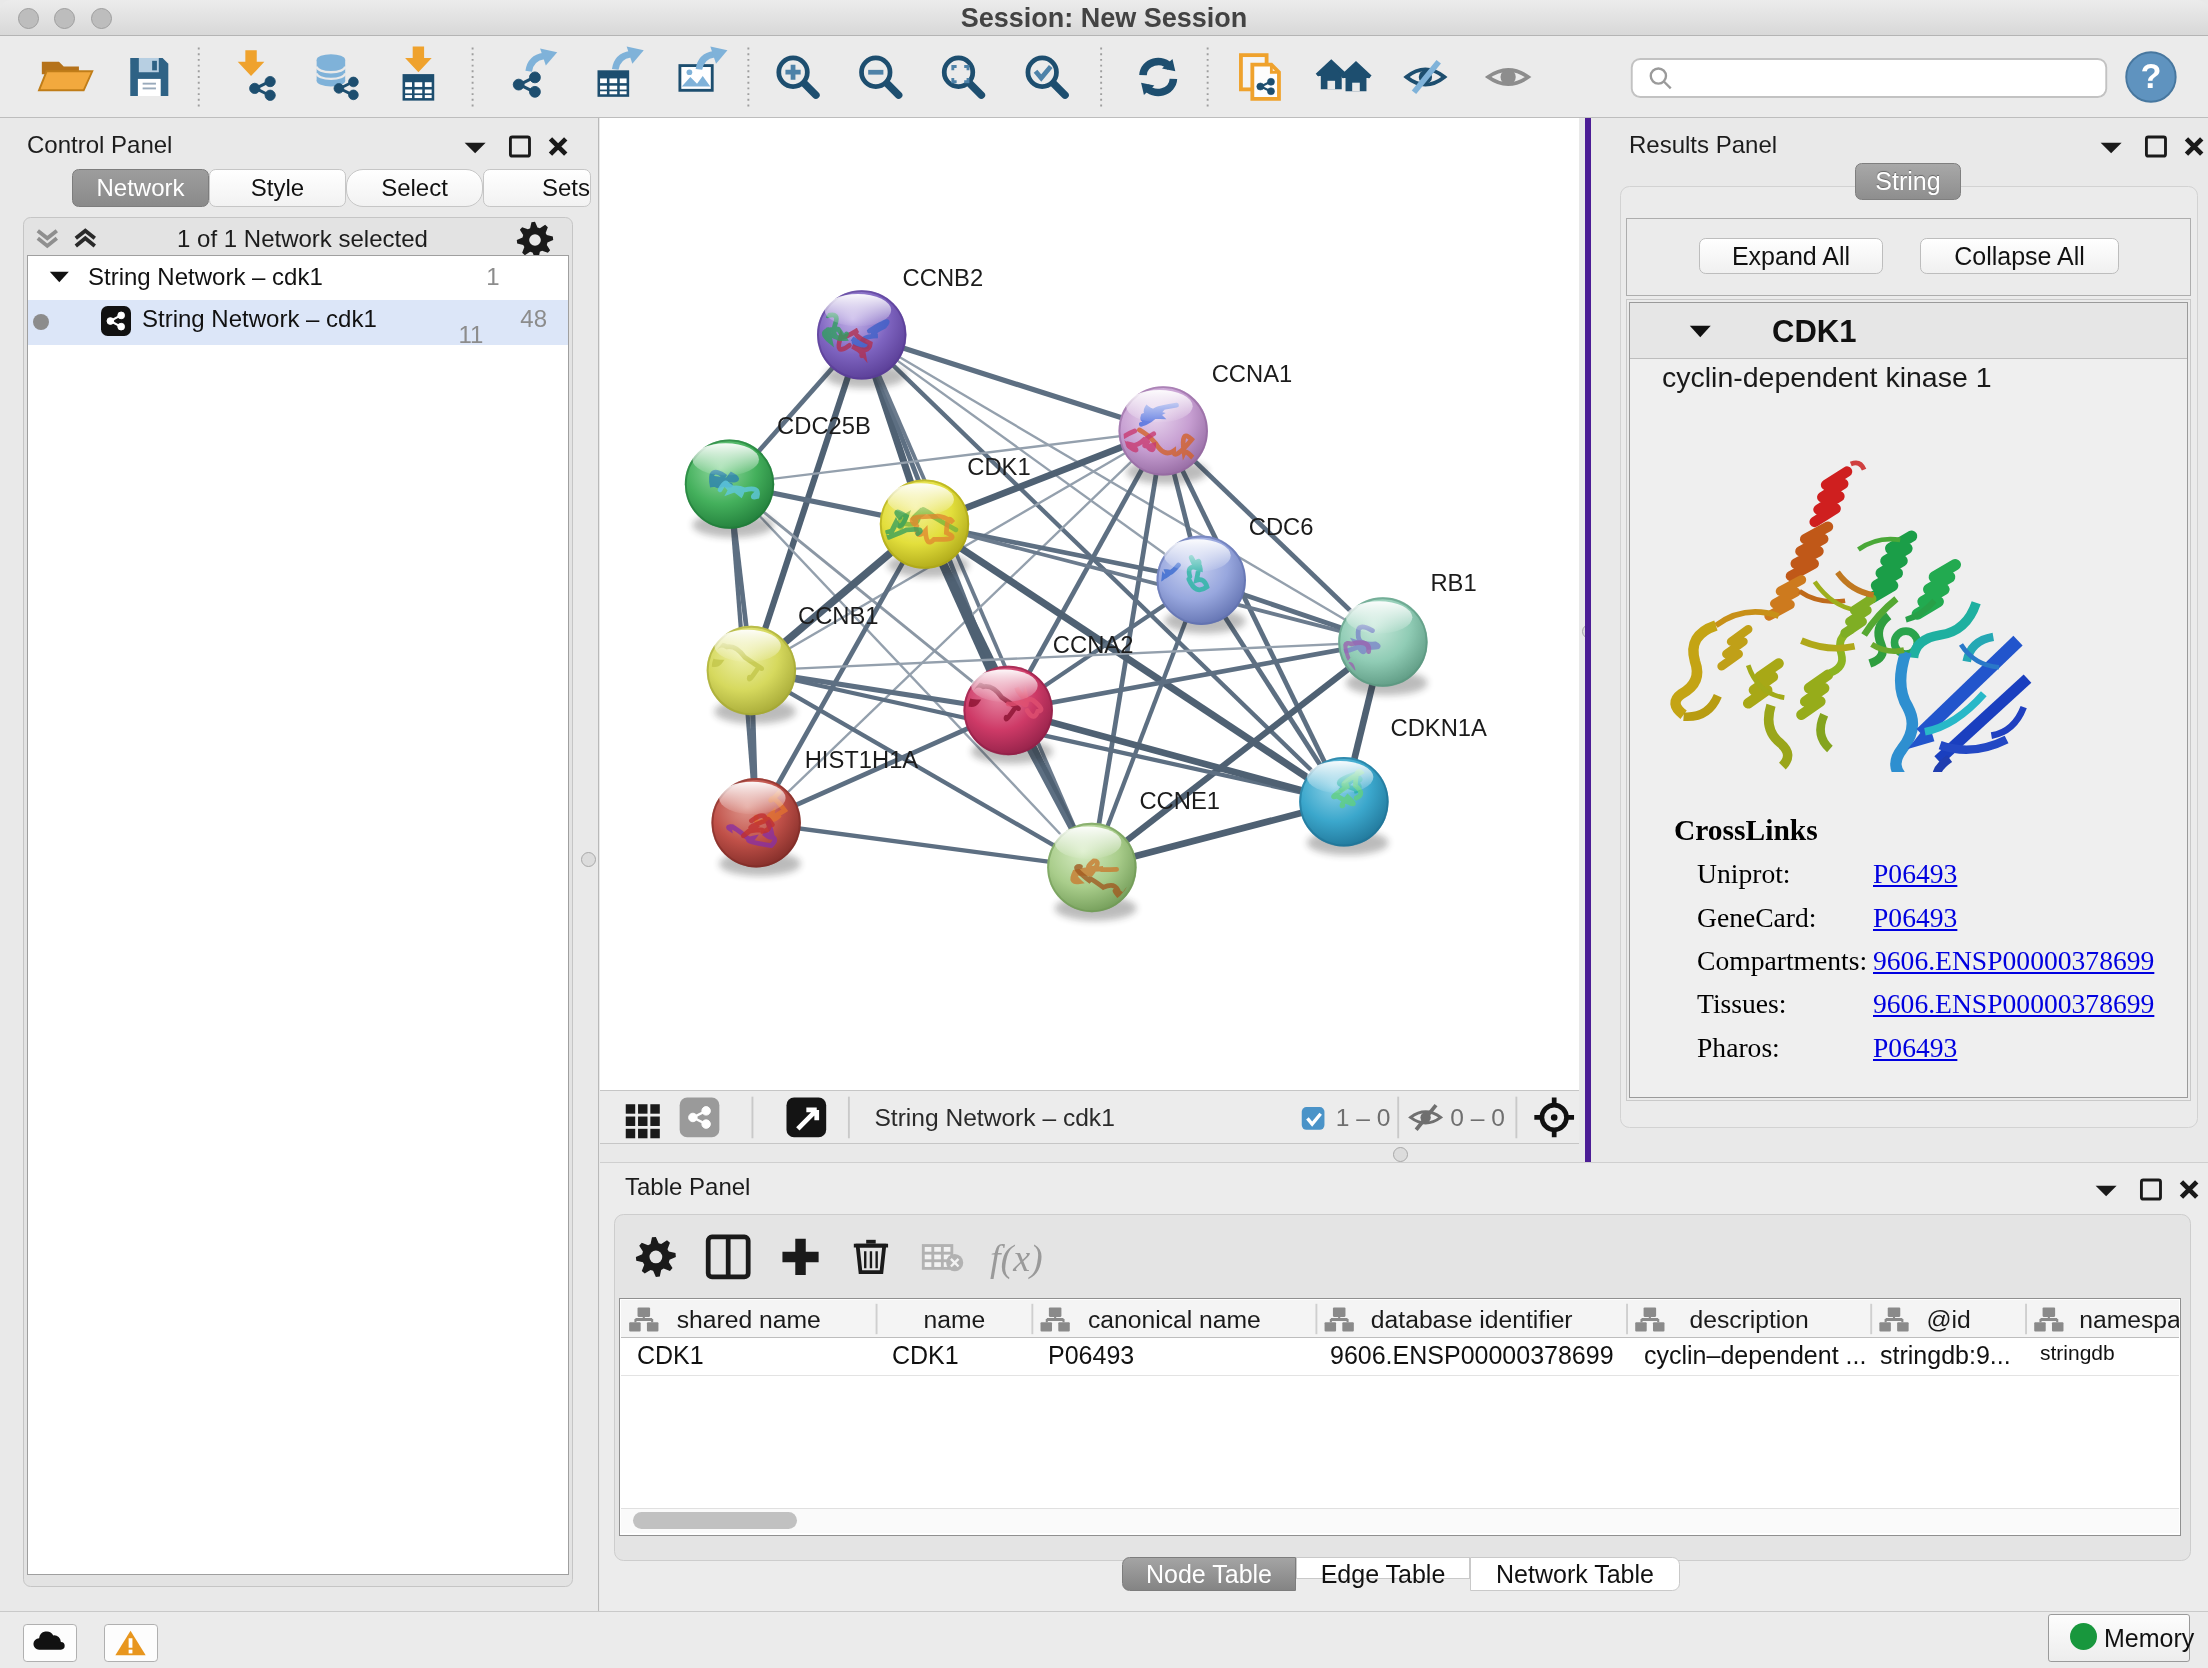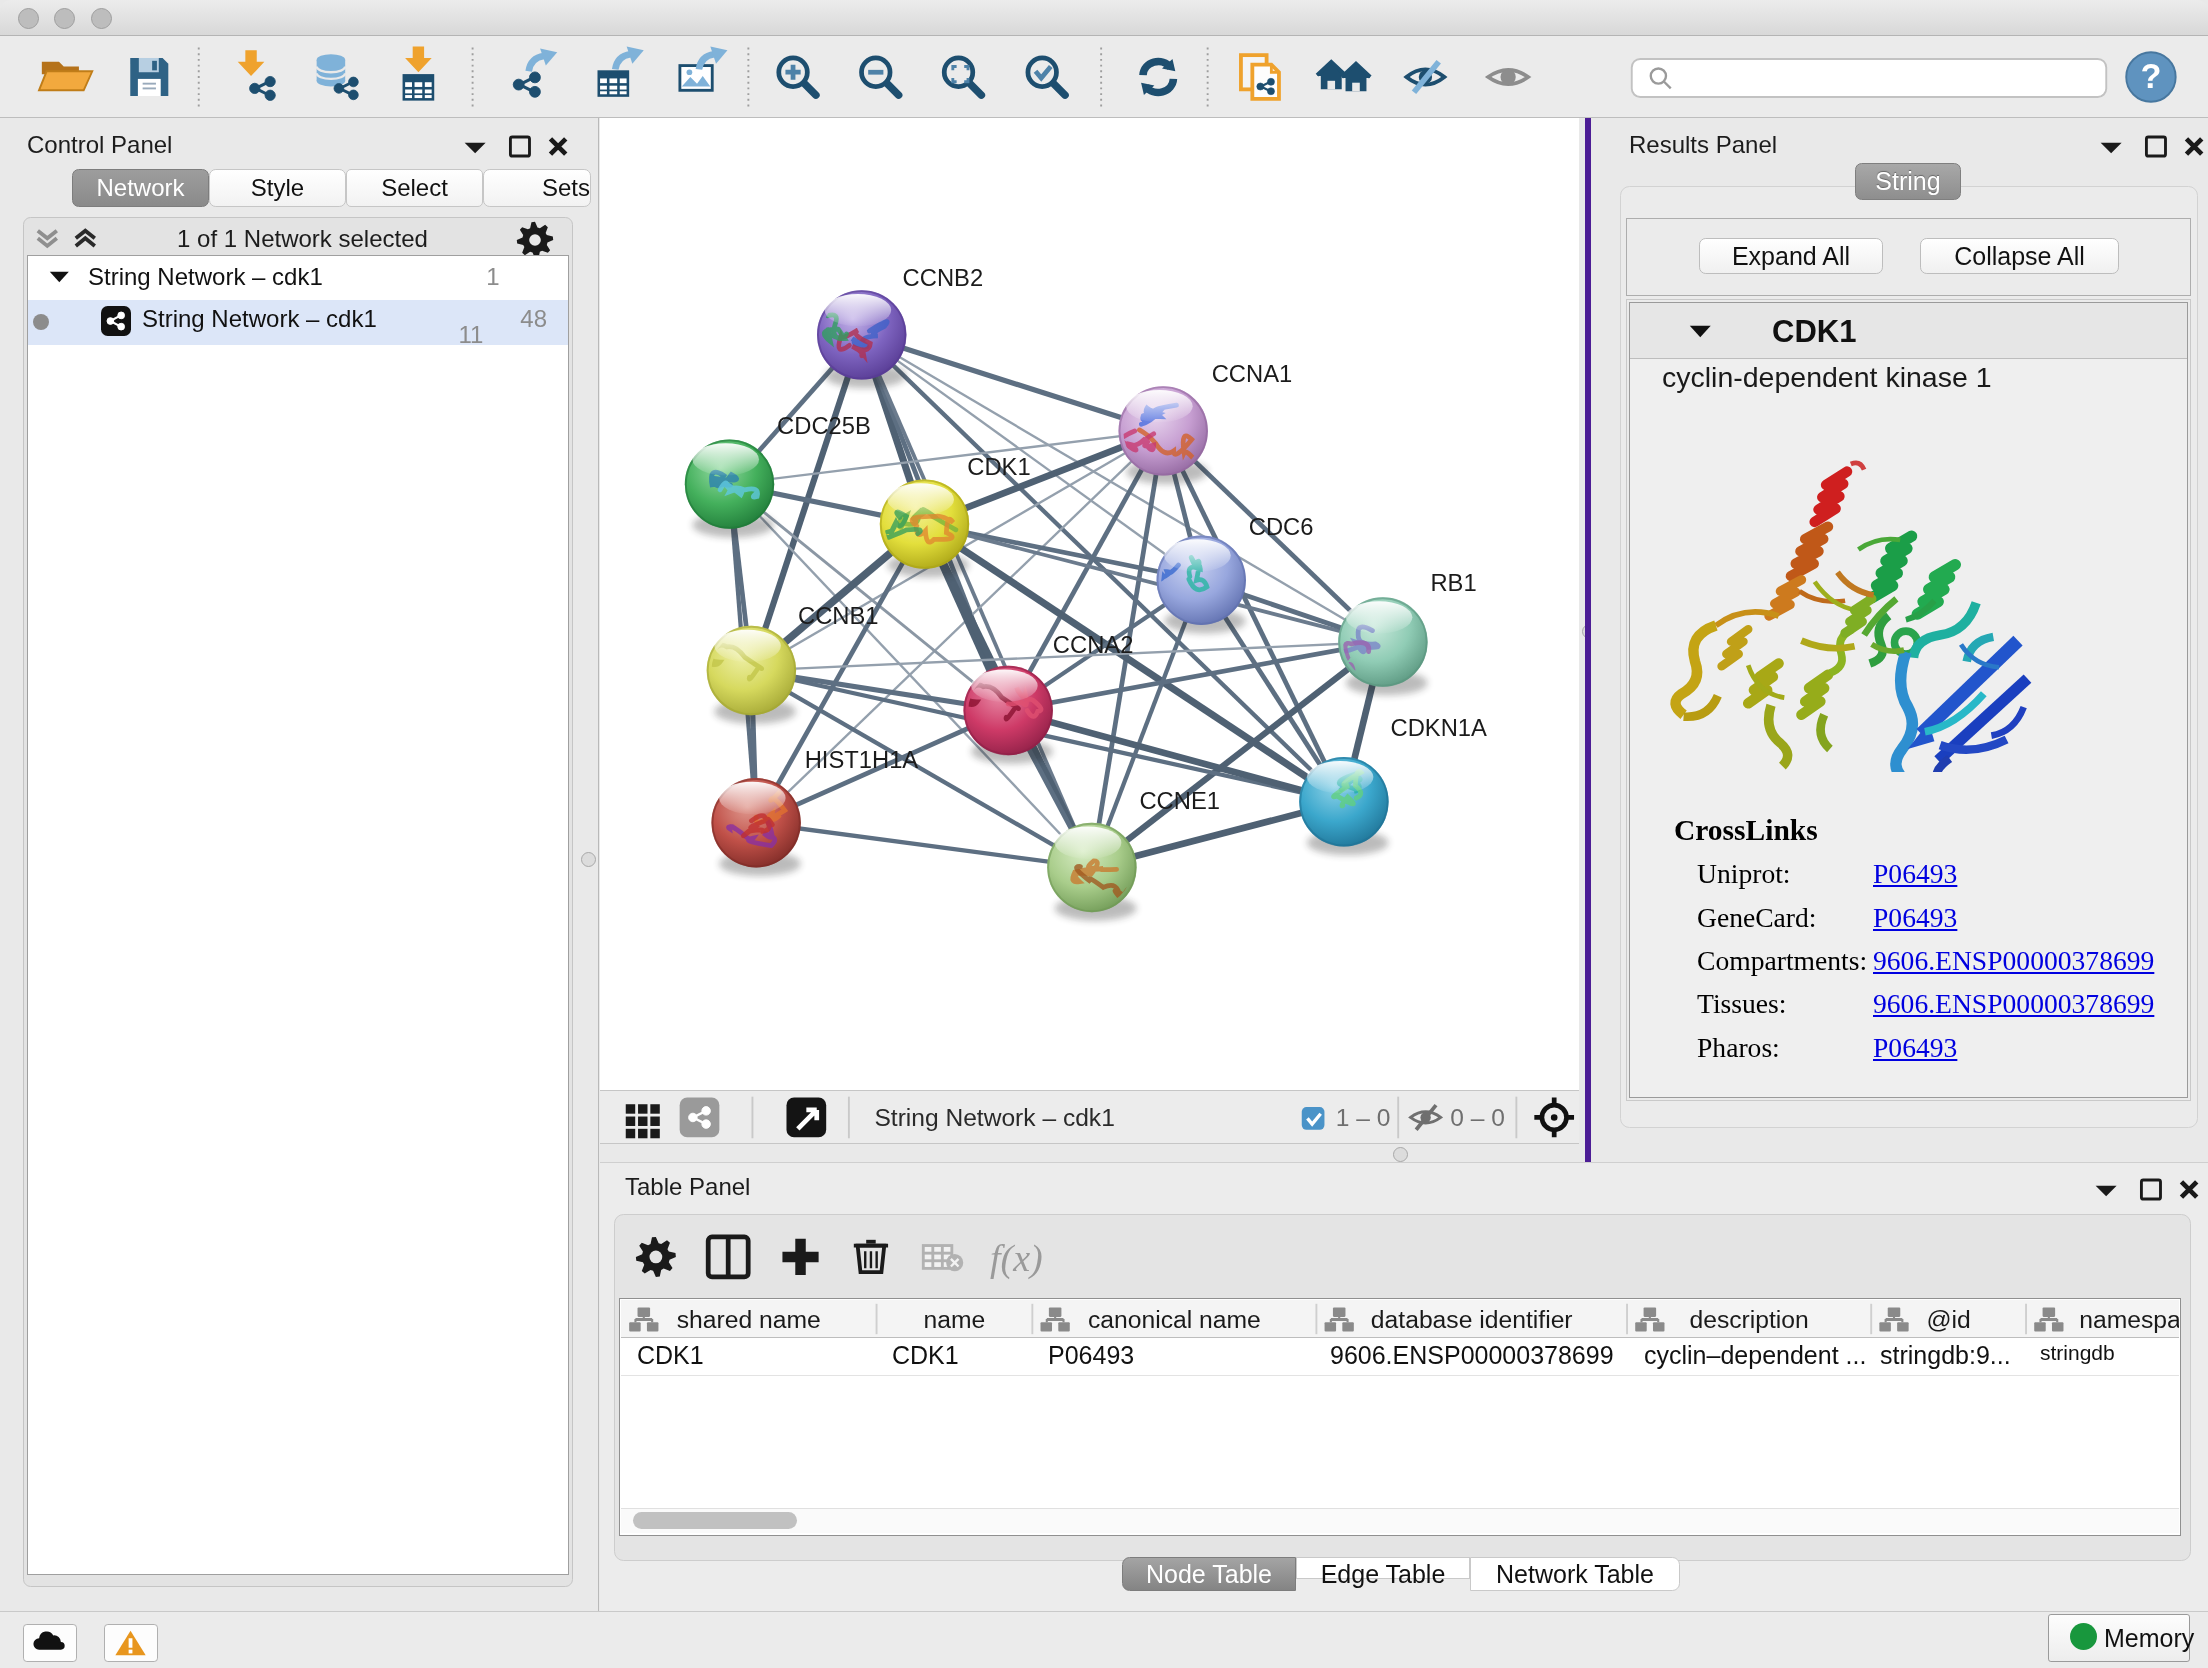--- a/index.html
+++ b/index.html
@@ -1,16 +1,17 @@
 <!DOCTYPE html>
 <html style="font-size:15px"><head><meta charset="utf-8"><style>*{margin:0;padding:0;box-sizing:border-box;}body{width:2208px;height:1668px;font-family:"Liberation Sans",sans-serif;background:#e9e9e9;position:relative;overflow:hidden;}.abs{position:absolute;}</style></head><body>
 <div class="abs" style="left:0;top:0;width:2208px;height:36px;background:linear-gradient(#ececec,#d8d8d8);border-bottom:1px solid #b4b4b4;border-radius:11.4px 11.4px 0 0;">
     <div class="abs" style="left:18px;top:7.6px;width:21px;height:21px;border-radius:50%;background:#bdbdbd;border:1px solid #9e9e9e;"></div>
     <div class="abs" style="left:54px;top:7.6px;width:21px;height:21px;border-radius:50%;background:#bdbdbd;border:1px solid #9e9e9e;"></div>
     <div class="abs" style="left:91px;top:7.6px;width:21px;height:21px;border-radius:50%;background:#bdbdbd;border:1px solid #9e9e9e;"></div>
+    <div class="abs" style="left:0;top:2.9px;width:2208px;text-align:center;font-size:27px;font-weight:bold;color:#434343;">Session: New Session</div>
   </div>
 <div class="abs" style="left:0;top:36px;width:2208px;height:82px;background:#ebebeb;border-bottom:1px solid #bdbdbd;">
     <svg width="2208" height="82" viewBox="0 0 2322 86" style="position:absolute;left:0;top:0">
       <line x1="209" y1="12" x2="209" y2="74" stroke="#9e9e9e" stroke-width="2" stroke-dasharray="2,4"></line>
       <line x1="497" y1="12" x2="497" y2="74" stroke="#9e9e9e" stroke-width="2" stroke-dasharray="2,4"></line>
       <line x1="787" y1="12" x2="787" y2="74" stroke="#9e9e9e" stroke-width="2" stroke-dasharray="2,4"></line>
       <line x1="1158" y1="12" x2="1158" y2="74" stroke="#9e9e9e" stroke-width="2" stroke-dasharray="2,4"></line>
       <line x1="1270" y1="12" x2="1270" y2="74" stroke="#9e9e9e" stroke-width="2" stroke-dasharray="2,4"></line>
       <g transform="translate(70,43)">
         <path d="M-26,-16 h18 l5,5 h16 v8 h-39 z" fill="#b5721a"></path>
@@ -164,21 +165,21 @@
   </div>
 <div class="abs" style="left:0;top:118px;width:599px;height:1493px;background:#e9e9e9;border-right:1px solid #b9b9b9;">
     <div class="abs" style="left:27px;top:13.3px;font-size:24px;color:#1c1c1c;">Control Panel</div>
     <svg class="abs" style="left:457px;top:15px;" width="124" height="27" viewBox="0 0 130 28">
       <path d="M8,10 l11,11 11,-11 z" fill="#1a1a1a"></path>
       <rect x="56" y="4" width="20" height="20" fill="none" stroke="#1a1a1a" stroke-width="3" rx="2"></rect>
       <path d="M98,6 l16,16 m0,-16 l-16,16" stroke="#1a1a1a" stroke-width="5"></path>
     </svg>
     <div class="abs" style="left:72px;top:51px;width:137px;height:38px;background:linear-gradient(#9d9d9d,#8a8a8a);color:#fff;border:1px solid #7d7d7d;border-radius:6.7px;font-size:24px;text-align:center;line-height:36px;">Network</div>
     <div class="abs" style="left:209px;top:51px;width:137px;height:38px;background:linear-gradient(#ffffff,#f2f2f2);color:#111;border:1px solid #c6c6c6;border-radius:6.7px;font-size:24px;text-align:center;line-height:36px;">Style</div>
-    <div class="abs" style="left:346px;top:51px;width:137px;height:38px;background:linear-gradient(#ffffff,#f2f2f2);color:#111;border:1px solid #c6c6c6;border-radius:5px;font-size:24px;text-align:center;line-height:36px;">Select</div>
+    <div class="abs" style="left:346px;top:51px;width:137px;height:38px;background:linear-gradient(#ffffff,#f2f2f2);color:#111;border:1px solid #c6c6c6;border-radius:17px;font-size:24px;text-align:center;line-height:36px;">Select</div>
     <div class="abs" style="left:483px;top:51px;width:108px;height:38px;background:linear-gradient(#ffffff,#f2f2f2);color:#111;border:1px solid #c6c6c6;border-radius:6.7px;font-size:24px;text-align:right;line-height:36px;">Sets</div>
     <div class="abs" style="left:23px;top:99px;width:550px;height:1370px;background:#e3e3e3;border:1px solid #c5c5c5;border-radius:7.6px;"></div>
     <svg class="abs" style="left:34px;top:107px;" width="76" height="28.5" viewBox="0 0 80 30">
       <path d="M4,6 l10,8 10,-8 M4,14 l10,8 10,-8" stroke="#8f8f8f" stroke-width="4" fill="none"></path>
       <path d="M44,14 l10,-8 10,8 M44,22 l10,-8 10,8" stroke="#2a2a2a" stroke-width="4" fill="none"></path>
     </svg>
     <div class="abs" style="left:114px;top:107px;width:377px;text-align:center;font-size:24px;color:#1c1c1c;">1 of 1 Network selected</div>
     <svg class="abs" style="left:512px;top:99px;" width="46" height="46" viewBox="0 0 48 48">
       <path d="M42.6,20.3 L43.0,24.0 L37.0,26.6 L36.3,29.1 L39.8,34.6 L37.4,37.4 L31.4,35.1 L29.1,36.3 L27.7,42.6 L24.0,43.0 L21.4,37.0 L18.9,36.3 L13.4,39.8 L10.6,37.4 L12.9,31.4 L11.7,29.1 L5.4,27.7 L5.0,24.0 L11.0,21.4 L11.7,18.9 L8.2,13.4 L10.6,10.6 L16.6,12.9 L18.9,11.7 L20.3,5.4 L24.0,5.0 L26.6,11.0 L29.1,11.7 L34.6,8.2 L37.4,10.6 L35.1,16.6 L36.3,18.9 Z" fill="#1a1a1a"></path>
       <circle cx="24" cy="24" r="6.08" fill="#e9e9e9"></circle>

